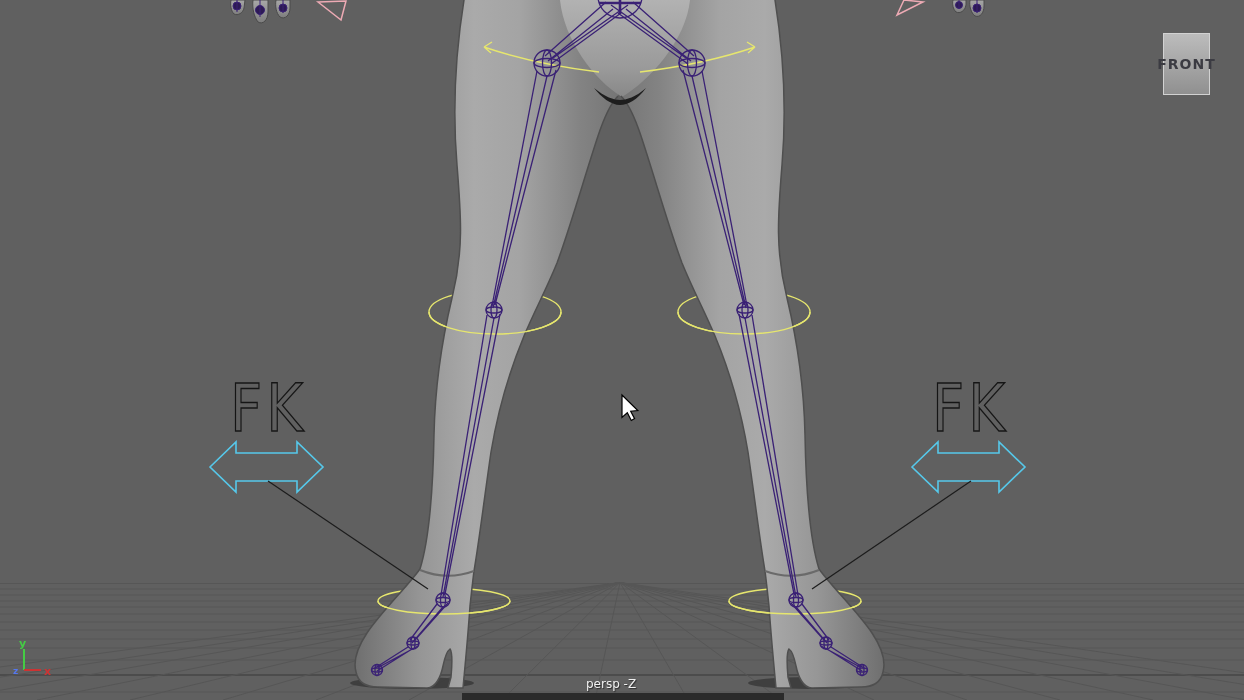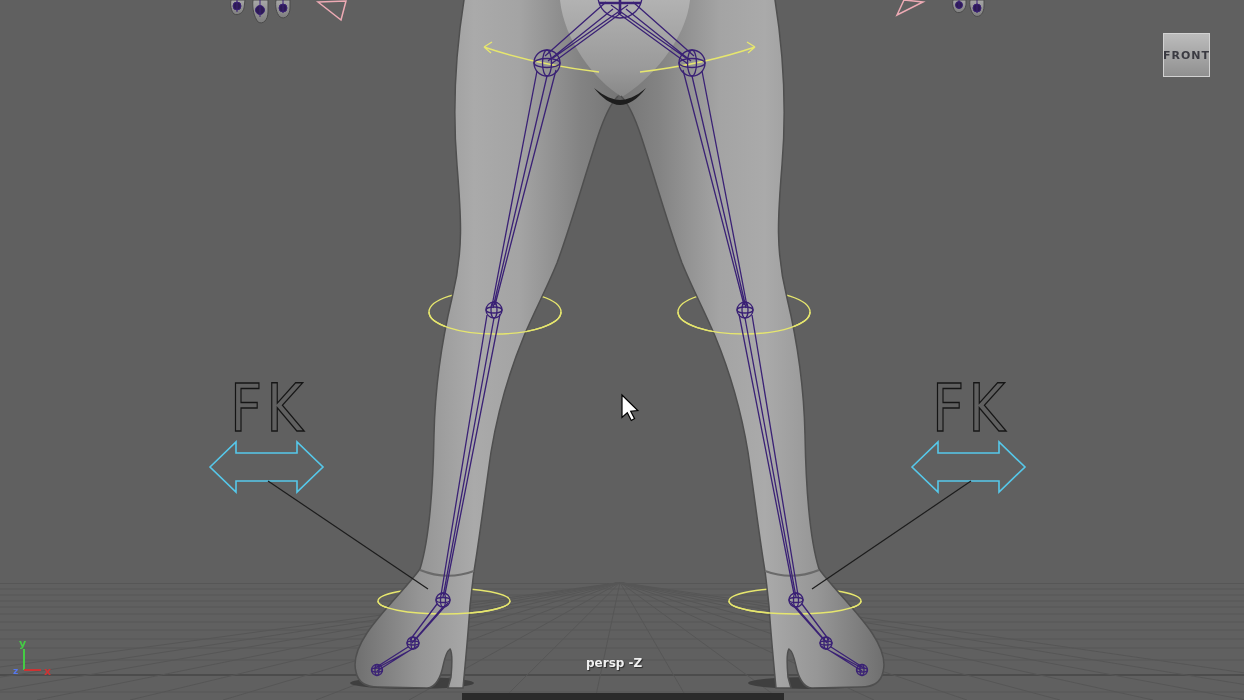--- a/index.html
+++ b/index.html
@@ -3,31 +3,31 @@
 <meta charset="utf-8">
 <style>
   html,body{margin:0;padding:0;}
   body{
     width:1244px;height:700px;position:relative;overflow:hidden;
     background:var(--background,#606060);
     font-family:"DejaVu Sans", sans-serif;
   }
   svg text{font-family:"DejaVu Sans", sans-serif;}
   .front-button{
-    position:absolute;left:1163px;top:33px;width:47px;height:44px;
+    position:absolute;left:1163px;top:33px;width:47px;height:62px;
     background:linear-gradient(#bcbcbc,#909090);
     border:1px solid #d2d2d2;
     display:flex;align-items:center;justify-content:center;
-    font-size:11px;font-weight:bold;letter-spacing:1px;
+    font-size:14px;font-weight:bold;letter-spacing:1px;
     color:var(--front-button-text,#3b3b42);
     box-sizing:border-box;cursor:default;user-select:none;
   }
   .persp-label{
-    position:absolute;left:586px;top:656px;
-    font-size:12px;font-weight:bold;color:var(--label-text,#f0f0f0);
+    position:absolute;left:586px;top:677px;
+    font-size:12px;font-weight:normal;color:var(--label-text,#f0f0f0);
     text-shadow:1px 1px 1px rgba(0,0,0,.55);
     user-select:none;white-space:nowrap;
   }
   .fk-text{
     font-size:56px;fill:none;stroke:#151515;stroke-width:1.2px;
     letter-spacing:4px;
   }
   .skel{stroke:var(--skeleton,#3a2175);fill:none;stroke-width:1.3;}
   .skel-thick{stroke:var(--skeleton,#3a2175);fill:none;stroke-width:2.6;}
   .yel{stroke:var(--controller-yellow,#e6e66e);fill:none;stroke-width:1.4;}

